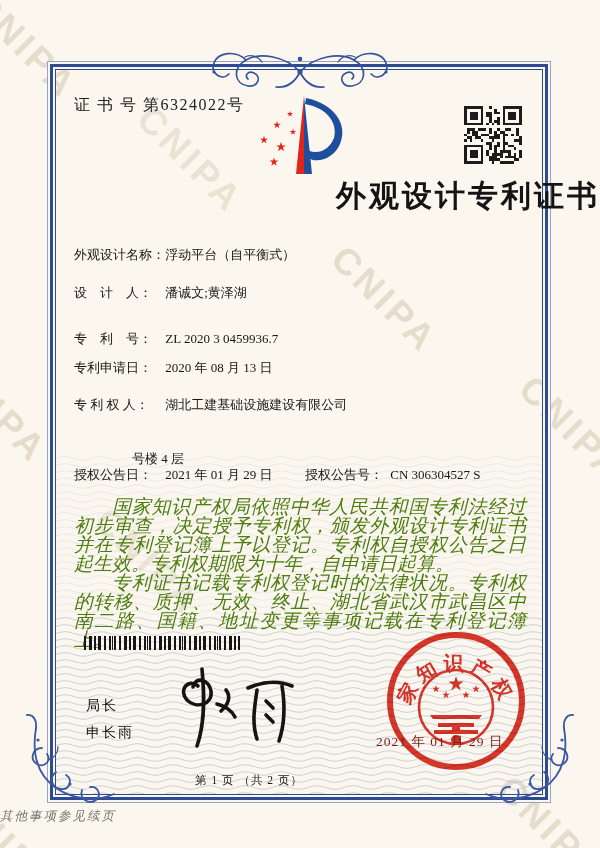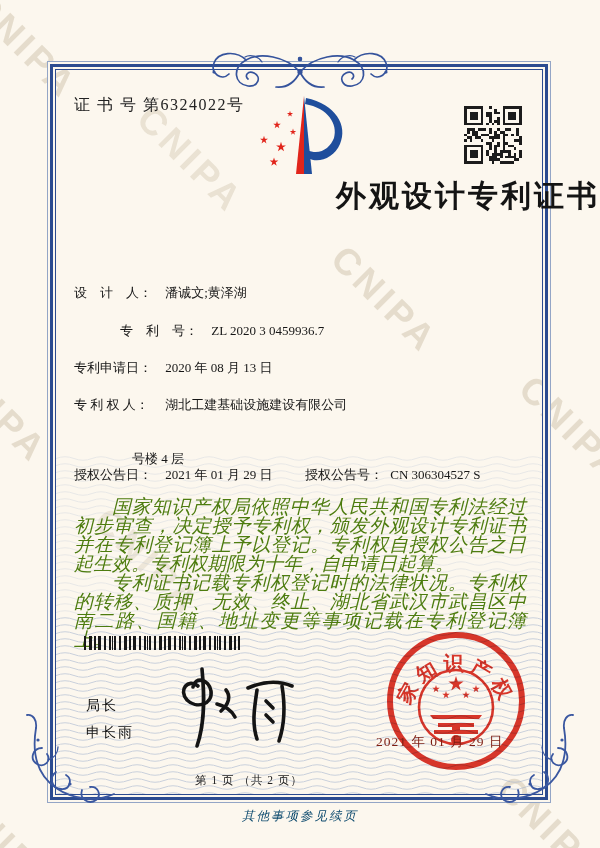--- a/index.html
+++ b/index.html
@@ -34,21 +34,21 @@
   }
   .logo { position:absolute; left:250px; top:92px; z-index:5; }
   .qr   { position:absolute; left:464px; top:106px; width:58px; height:58px; z-index:5; }
   .title {
     position:absolute; left:0; top:176px; width:600px; z-index:5;
     text-align:right; font-size:30px; font-weight:bold;
     letter-spacing:3px; color:#141414;
   }
   .row { position:absolute; left:74px; z-index:5; font-size:13px; white-space:nowrap; color:#161616; }
   .row .lbl { display:inline-block; width:88px; }
-  .row-1 { top:246px; } .row-2 { top:284px; } .row-3 { top:322px;margin-left:46px; }
+  .row-1 { top:246px; } .row-2 { top:284px; } .row-3 { top:330px; }
   .row-4 { top:359px; } .row-5 { top:396px; } .row-6 { top:431px; }
   .row-6b{ top:450px; left:132px; }
   .row-7 { top:466px; } .row-8 { top:466px; left:305px; }
   .row-8 .lbl { width:auto; margin-right:4px; }
   .paras {
     position:absolute; left:74px; top:497px; width:452px; z-index:5;
     font-size:19px; line-height:19px; font-style:italic;
     text-align:justify; color:#4d7c0f;
   }
   .paras p { text-indent:2em; }
@@ -70,22 +70,22 @@
   .seal-date {
     position:absolute; left:376px; top:733px; z-index:7;
     font-size:13.5px; letter-spacing:1px; color:#7d1d12; white-space:nowrap;
   }
   .page-info {
     position:absolute; left:0; top:773px; width:498px; z-index:5;
     text-align:center; font-size:11.5px; letter-spacing:1px; color:#222;
   }
   .cont-note {
     position:absolute; left:0; top:808px; width:600px; z-index:5;
-    text-align:center; font-size:12.5px; font-style:italic;
-    letter-spacing:2px; color:#0c4a6e;
+    text-align:left; font-size:12.5px; font-style:italic;
+    letter-spacing:2px; color:#737373;
   }
 </style>
 </head>
 <body>
 
 <div class="page">
 
   <span class="wm" style="left:-8px;top:-16px">CNIPA</span>
   <span class="wm" style="left:158px;top:98px;opacity:.8">CNIPA</span>
   <span class="wm" style="left:352px;top:238px">CNIPA</span>
@@ -291,20 +291,24 @@
           <rect x="16" y="2" width="3" height="3" fill="#1c1c1c"></rect>
           <rect x="0" y="14" width="7" height="7"></rect>
           <rect x="1" y="15" width="5" height="5" fill="#fcf7ee"></rect>
           <rect x="2" y="16" width="3" height="3" fill="#1c1c1c"></rect>
         </g>
       </svg>
   </div>
 
   <div class="title">外观设计专利证书</div>
 
+  <div class="row row-1">
+    <span class="lbl">外观设计名称：</span>
+    <span>浮动平台（自平衡式）</span>
+  </div>
   <div class="row row-2">
     <span class="lbl">设　计　人：</span>
     <span>潘诚文;黄泽湖</span>
   </div>
   <div class="row row-3">
     <span class="lbl">专　利　号：</span>
     <span>ZL 2020 3 0459936.7</span>
   </div>
   <div class="row row-4">
     <span class="lbl">专利申请日：</span>

